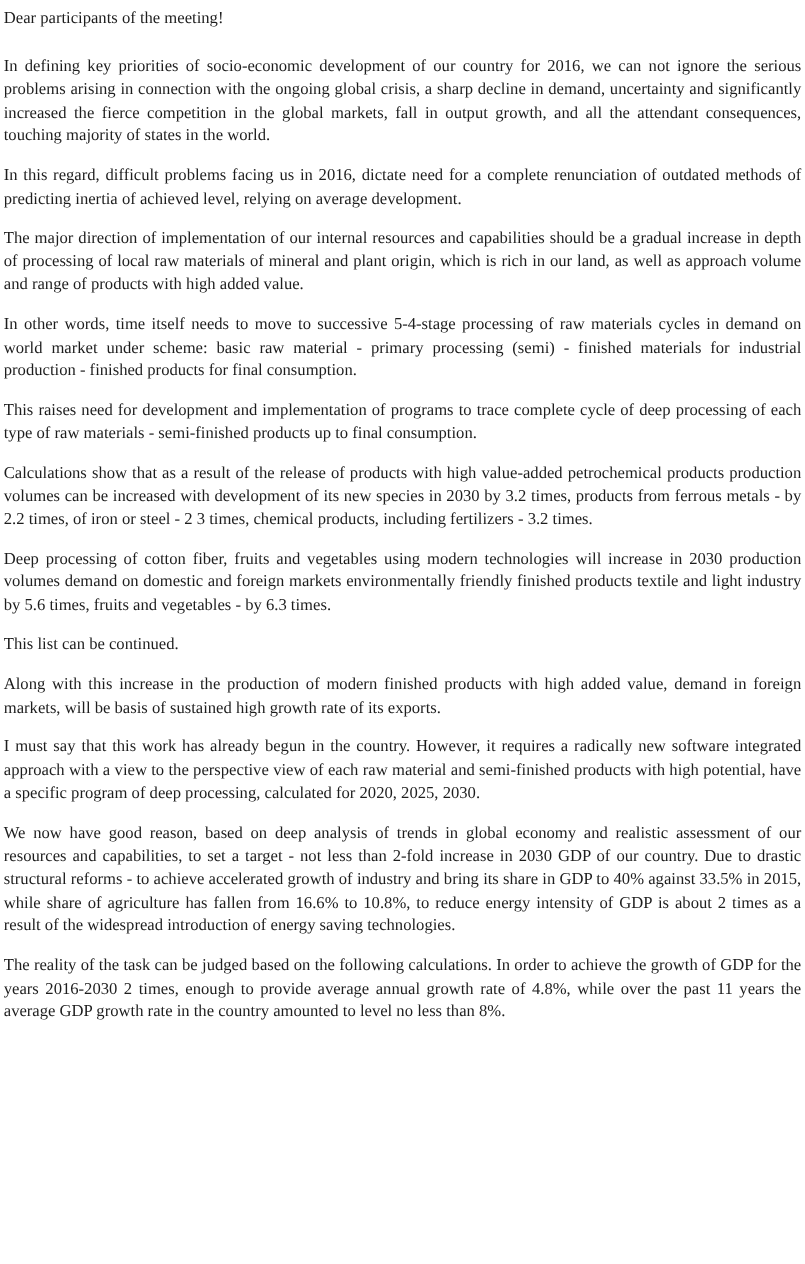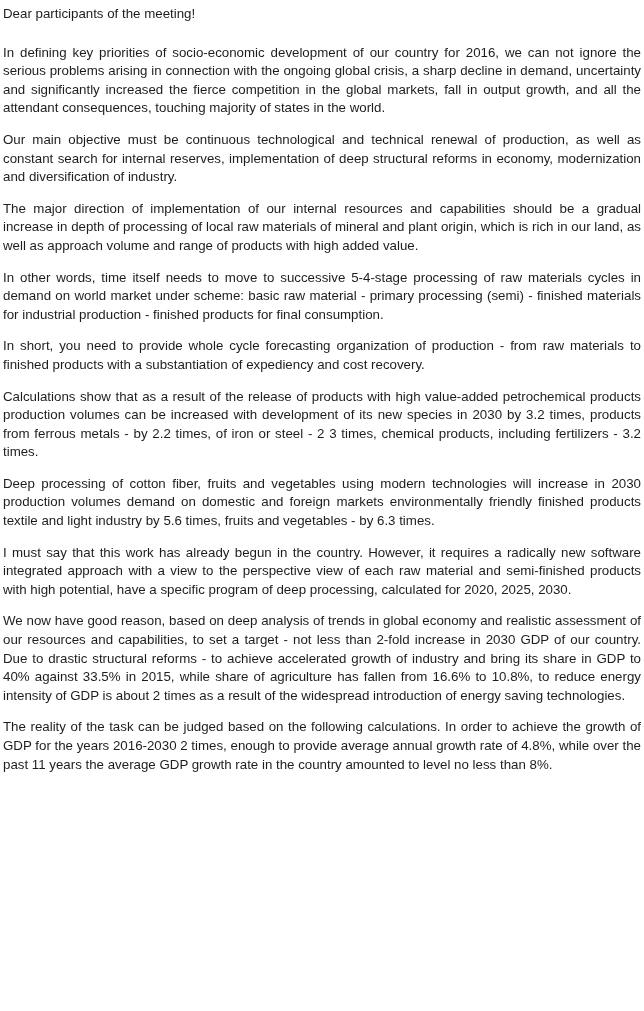--- a/index.html
+++ b/index.html
@@ -11,44 +11,46 @@
     width: 644px;
     height: 1011px;
     overflow: hidden;
   }
   .page {
     box-sizing: border-box;
     width: 644px;
     height: 1011px;
     padding: 5px 3px 0 3px;
     background: #ffffff;
-    font-family: Liberation Sans, sans-serif;
+    font-family: Liberation Serif, serif;
     font-size: 13.3px;
     line-height: 18.6px;
     color: #1d1d1d;
     text-align: justify;
   }
   .page p {
     margin: 0 0 13px 0;
   }
   .page p.salutation {
     margin-bottom: 20px;
     text-align: left;
   }
 </style>
 </head>
 <body>
 
 <main class="page">
   <div id="paragraph-container">
       <p class="salutation">Dear participants of the meeting!</p>
       <p>In defining key priorities of socio-economic development of our country for 2016, we can not ignore the serious problems arising in connection with the ongoing global crisis, a sharp decline in demand, uncertainty and significantly increased the fierce competition in the global markets, fall in output growth, and all the attendant consequences, touching majority of states in the world.</p>
-      <p>Our main objective must be continuous technological and technical renewal of production, as well as constant search for internal reserves, implementation of deep structural reforms in economy, modernization and diversification of industry.</p>
+      <p>In this regard, difficult problems facing us in 2016, dictate need for a complete renunciation of outdated methods of predicting inertia of achieved level, relying on average development.</p>
       <p>The major direction of implementation of our internal resources and capabilities should be a gradual increase in depth of processing of local raw materials of mineral and plant origin, which is rich in our land, as well as approach volume and range of products with high added value.</p>
       <p>In other words, time itself needs to move to successive 5-4-stage processing of raw materials cycles in demand on world market under scheme: basic raw material - primary processing (semi) - finished materials for industrial production - finished products for final consumption.</p>
-      <p>In short, you need to provide whole cycle forecasting organization of production - from raw materials to finished products with a substantiation of expediency and cost recovery.</p>
+      <p>This raises need for development and implementation of programs to trace complete cycle of deep processing of each type of raw materials - semi-finished products up to final consumption.</p>
       <p>Calculations show that as a result of the release of products with high value-added petrochemical products production volumes can be increased with development of its new species in 2030 by 3.2 times, products from ferrous metals - by 2.2 times, of iron or steel - 2 3 times, chemical products, including fertilizers - 3.2 times.</p>
       <p>Deep processing of cotton fiber, fruits and vegetables using modern technologies will increase in 2030 production volumes demand on domestic and foreign markets environmentally friendly finished products textile and light industry by 5.6 times, fruits and vegetables - by 6.3 times.</p>
+      <p>This list can be continued.</p>
+      <p>Along with this increase in the production of modern finished products with high added value, demand in foreign markets, will be basis of sustained high growth rate of its exports.</p>
       <p>I must say that this work has already begun in the country. However, it requires a radically new software integrated approach with a view to the perspective view of each raw material and semi-finished products with high potential, have a specific program of deep processing, calculated for 2020, 2025, 2030.</p>
       <p>We now have good reason, based on deep analysis of trends in global economy and realistic assessment of our resources and capabilities, to set a target - not less than 2-fold increase in 2030 GDP of our country. Due to drastic structural reforms - to achieve accelerated growth of industry and bring its share in GDP to 40% against 33.5% in 2015, while share of agriculture has fallen from 16.6% to 10.8%, to reduce energy intensity of GDP is about 2 times as a result of the widespread introduction of energy saving technologies.</p>
       <p>The reality of the task can be judged based on the following calculations. In order to achieve the growth of GDP for the years 2016-2030 2 times, enough to provide average annual growth rate of 4.8%, while over the past 11 years the average GDP growth rate in the country amounted to level no less than 8%.</p>
     </div>
 </main>
 
 </body></html>

